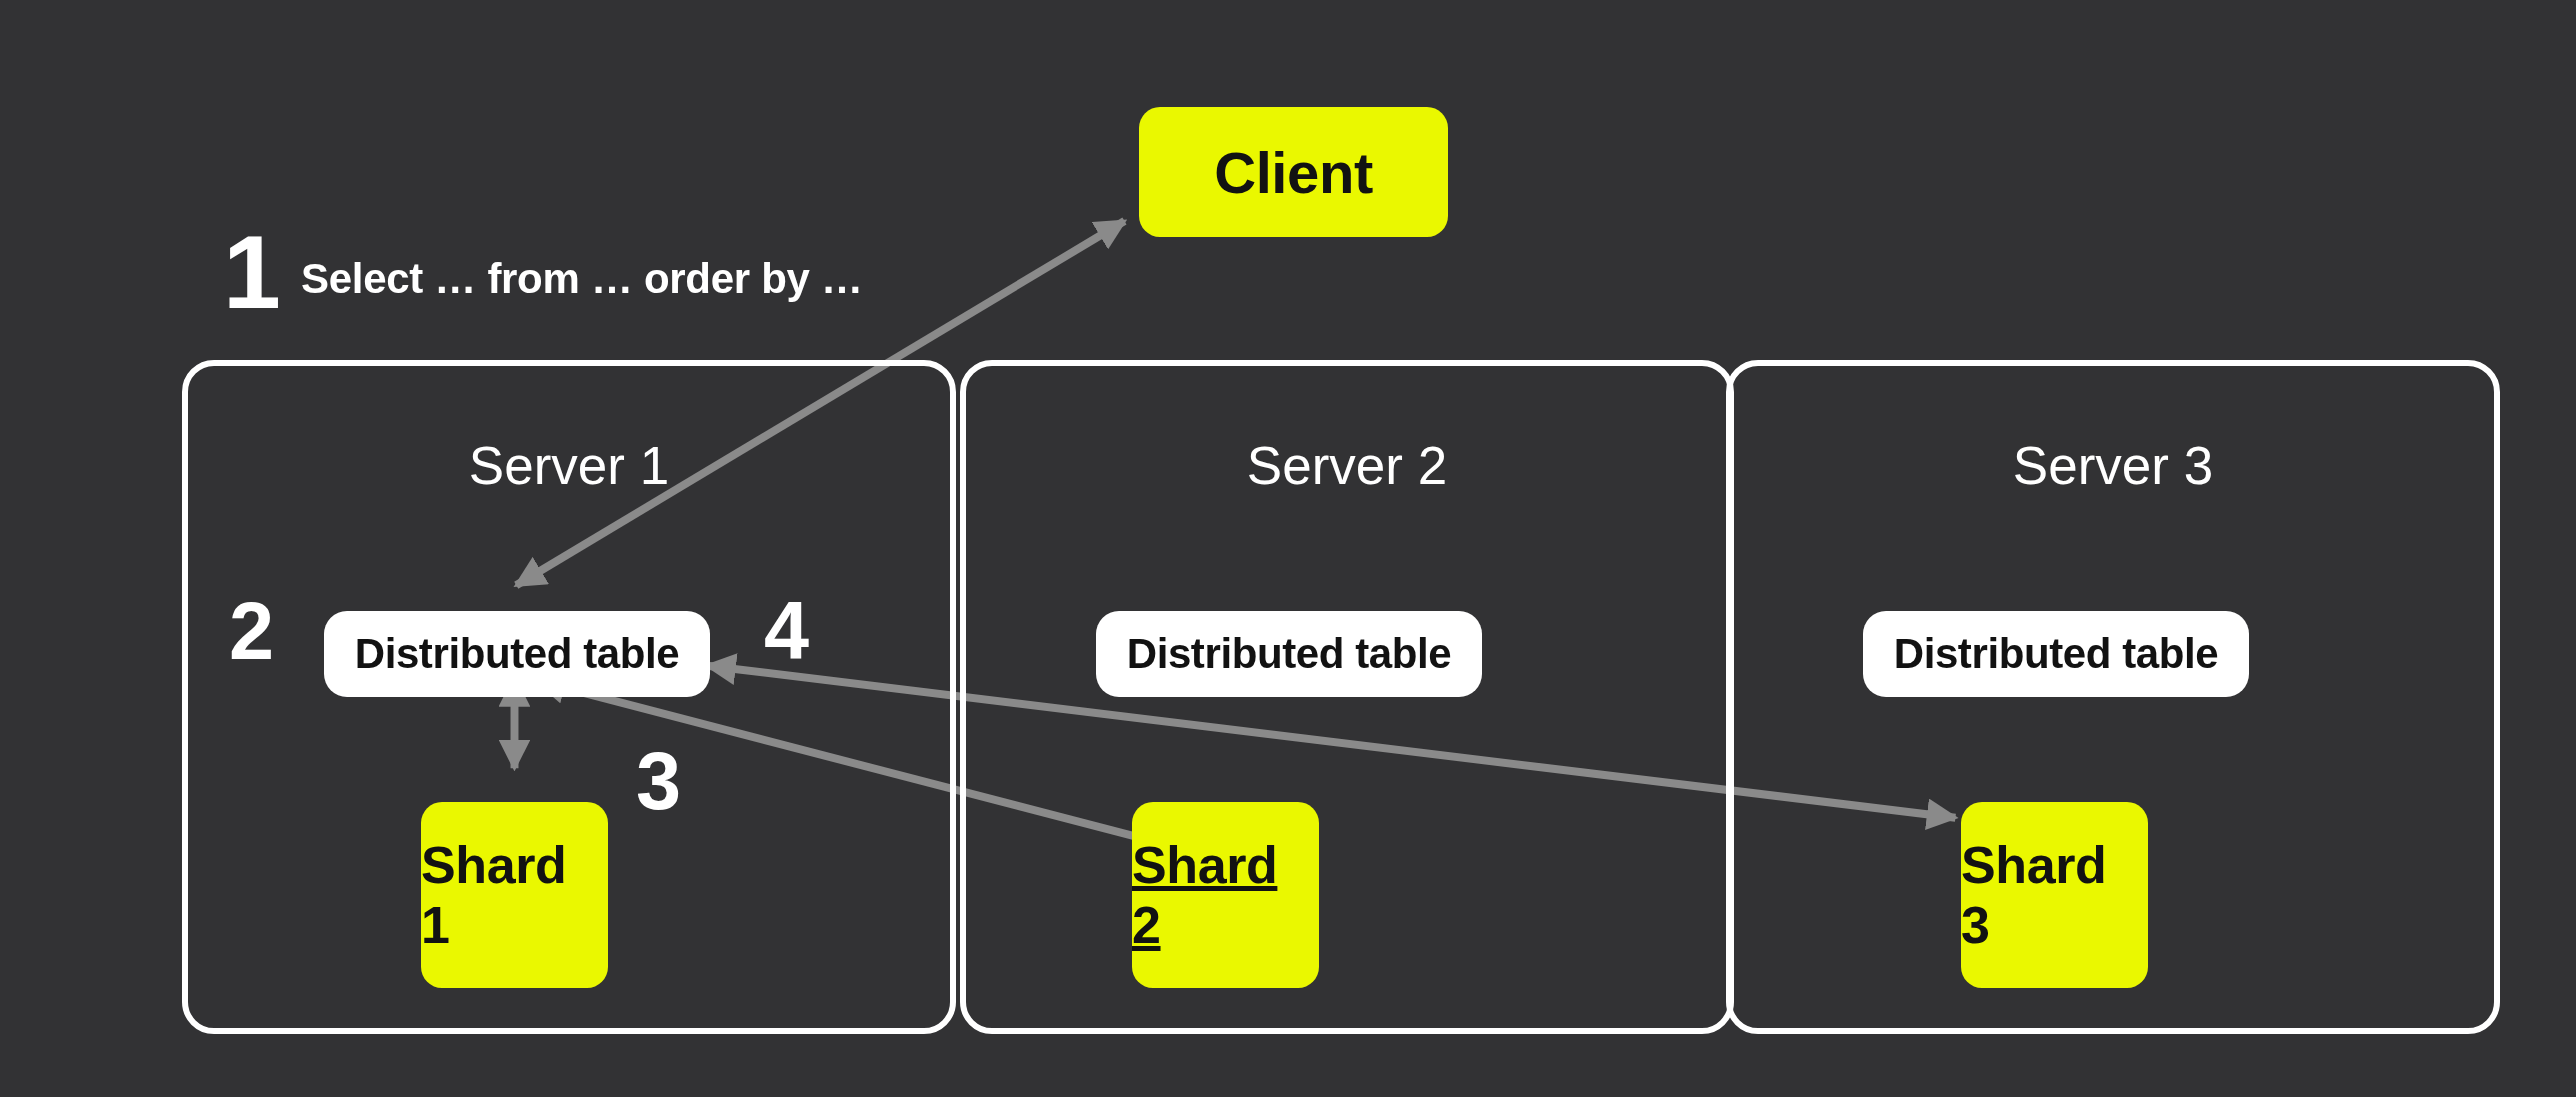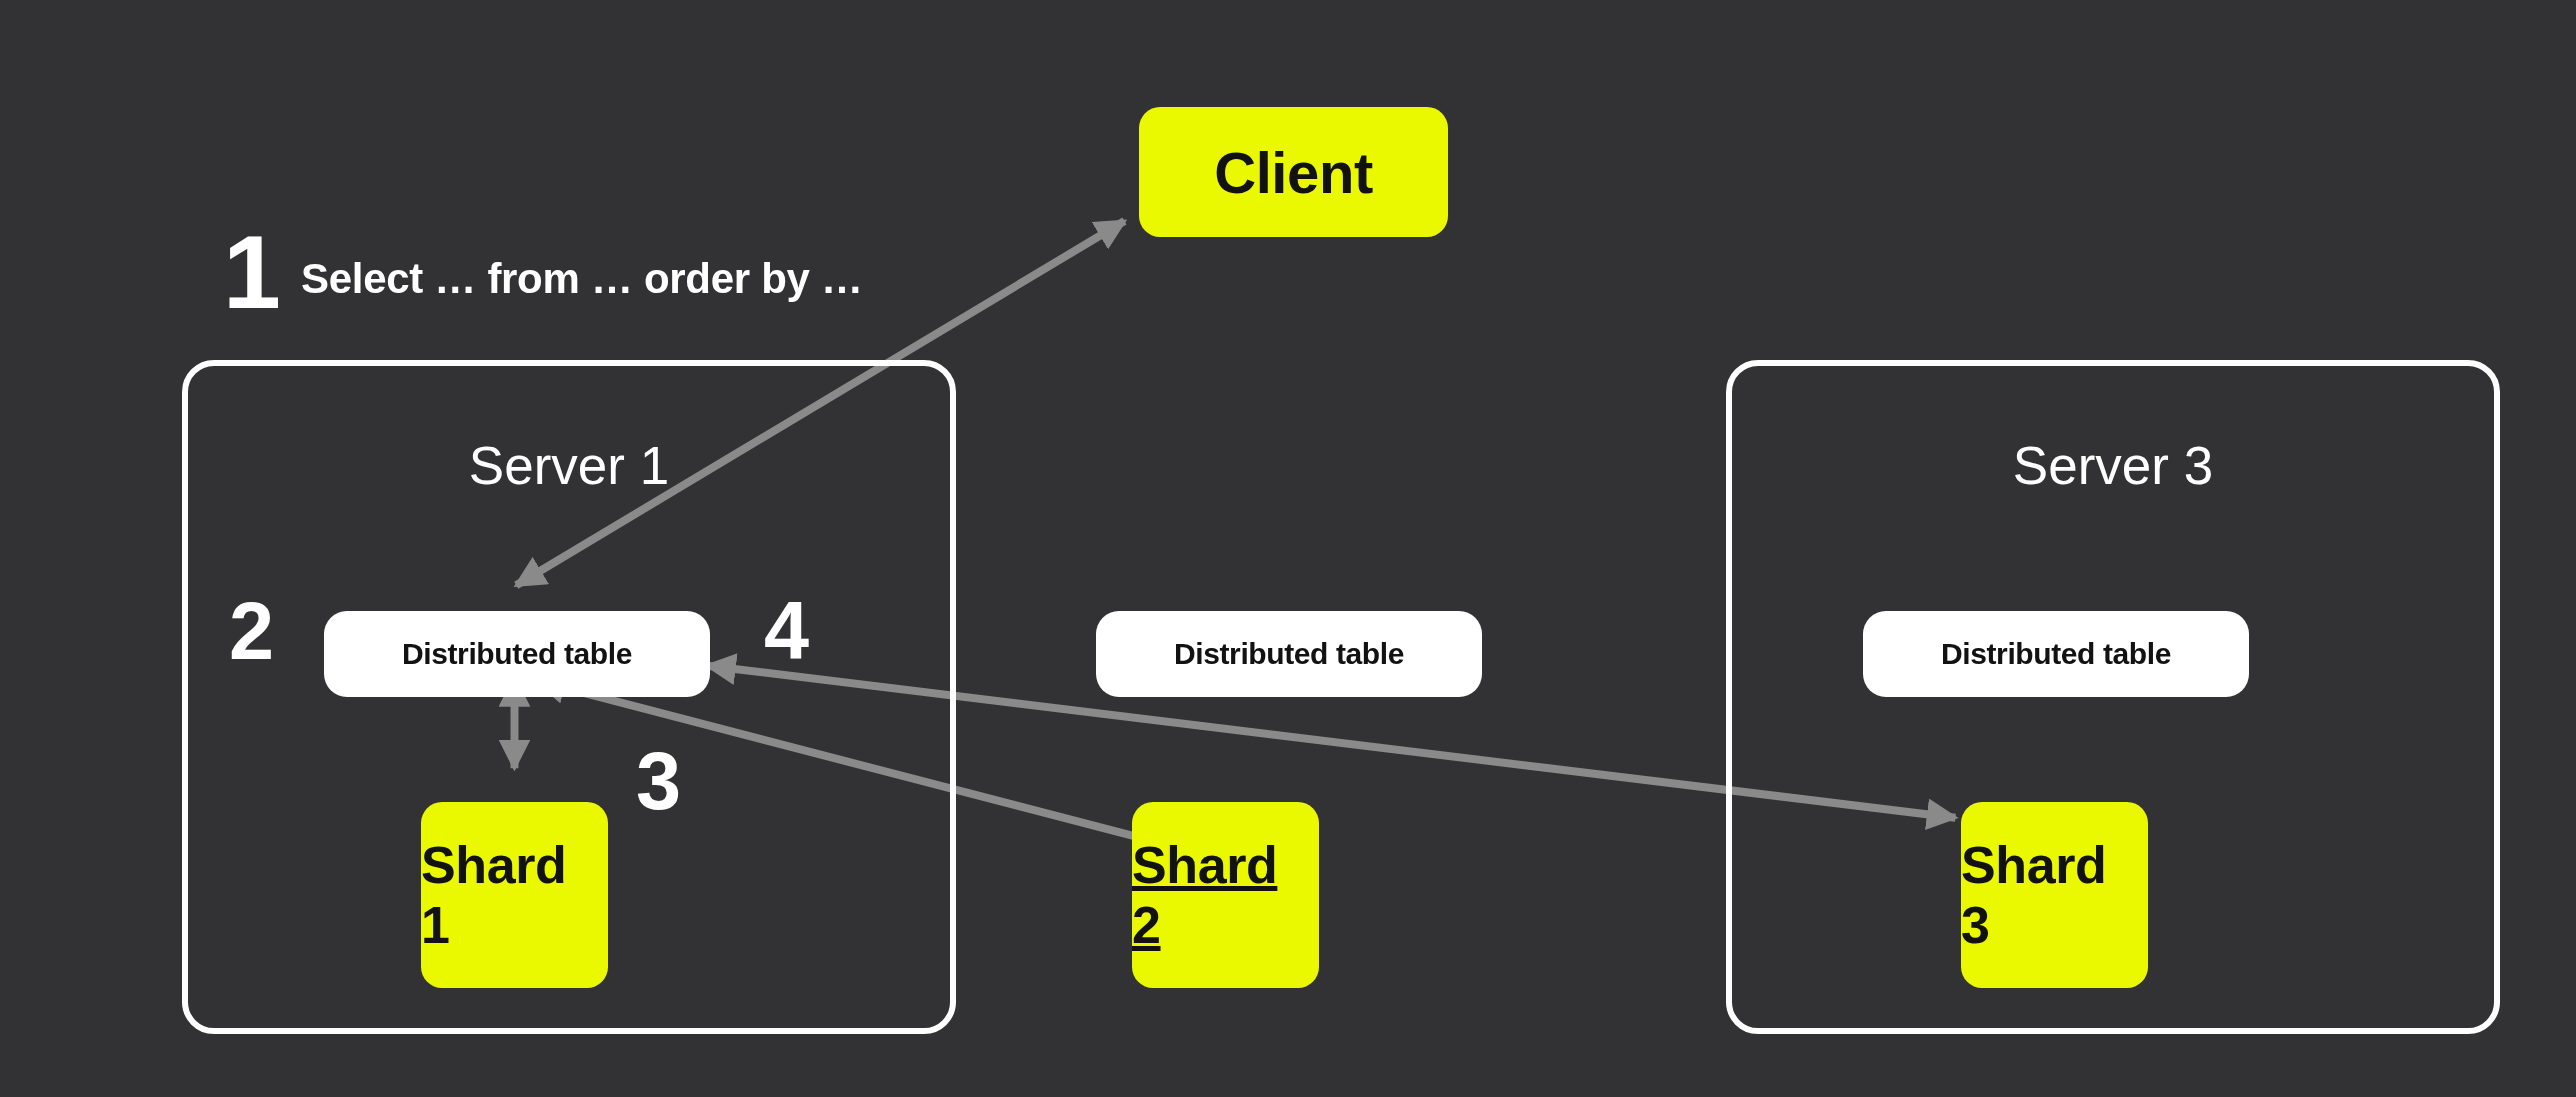--- a/index.html
+++ b/index.html
@@ -34,21 +34,21 @@
     position:absolute;top:360px;width:774px;height:674px;
     border:6.2px solid var(--paper);border-radius:32px;background:transparent;
   }
   .server-1{left:182px;} .server-2{left:960px;} .server-3{left:1726px;}
   .server-name{
     position:absolute;top:69px;left:0;width:100%;text-align:center;
     color:var(--light);font-size:53px;font-weight:400;letter-spacing:0;
   }
   .dtable{
     top:583px;width:386px;height:86px;background:var(--paper);
-    border-radius:23px;font-size:30px;
+    border-radius:23px;font-size:42px;
   }
   .dtable-1{left:324px;} .dtable-2{left:1096px;} .dtable-3{left:1863px;}
   .shard{
     top:774px;width:187px;height:186px;background:var(--yellow);
     border-radius:21px;font-size:52px;
   }
   .shard-1{left:421px;} .shard-2{left:1132px;text-decoration:underline;} .shard-3{left:1961px;}
 
   .stepnum{
     position:absolute;color:var(--light);font-weight:700;line-height:1;
@@ -83,20 +83,23 @@
   <div class="node client">
     <span>Client</span>
   </div>
 
   <div class="stepnum stepnum-1">1</div>
   <div class="steptext">Select … from … order by …</div>
 
   <div class="server server-1">
     <div class="server-name">Server 1</div>
   </div>
+  <div class="server server-2">
+    <div class="server-name">Server 2</div>
+  </div>
   <div class="server server-3">
     <div class="server-name">Server 3</div>
   </div>
 
   <div class="node dtable dtable-1">
     <span>Distributed table</span>
   </div>
   <div class="node dtable dtable-2">
     <span>Distributed table</span>
   </div>

